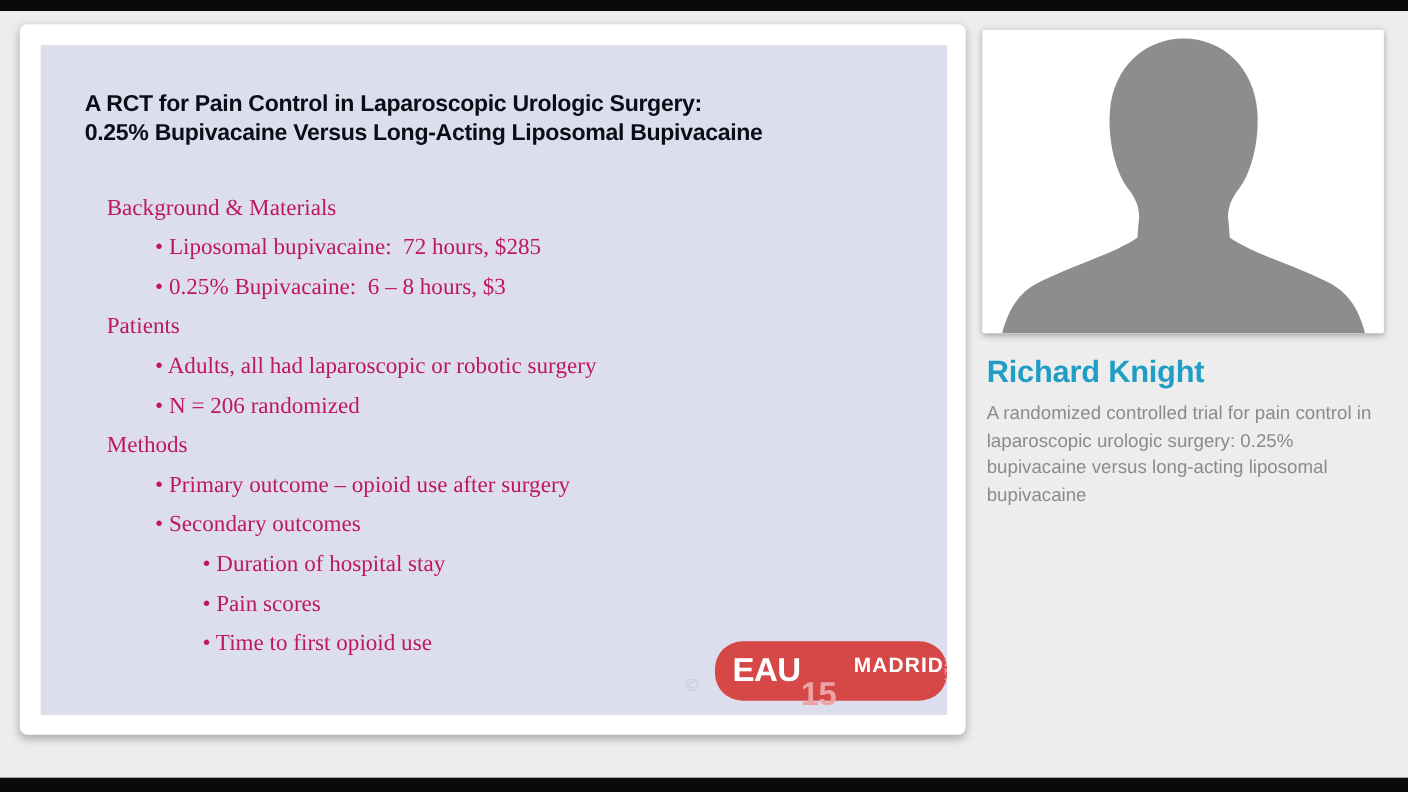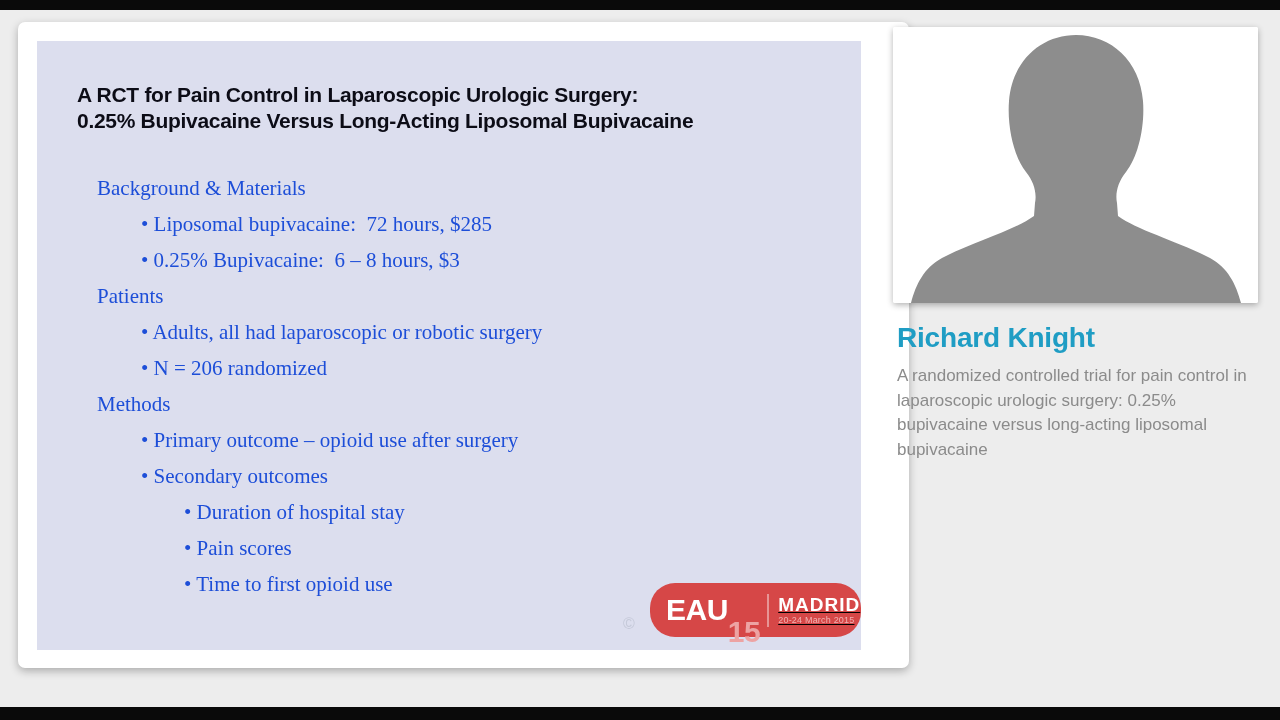--- a/index.html
+++ b/index.html
@@ -10,36 +10,35 @@
   }
   .bar{position:absolute;left:0;width:1280px;background:#0a0a0a;}
   .bar.top{top:0;height:10px;}
   .bar.bottom{bottom:0;height:13px;}
 
   
   .slide-card{
     position:absolute;left:18px;top:22px;width:860px;height:646px;
     background:#ffffff;border-radius:7px;
     box-shadow:0 3px 8px rgba(0,0,0,0.28);
-    padding-left:31px;
   }
   .slide{
     position:absolute;left:19px;top:19px;width:824px;height:609px;
     background:#dcdeee;overflow:hidden;
   }
   .slide-title{
     position:absolute;left:40px;top:41px;margin:0;
     font-size:21px;line-height:26px;font-weight:bold;
     letter-spacing:-0.3px;color:#0c0c16;
     font-family:"Liberation Sans", sans-serif;
   }
   .outline{
     position:absolute;left:0;top:129px;width:824px;
     font-family:"Liberation Serif", serif;
-    font-size:21px;color:#1d4ed8;
+    font-size:21px;color:#be185d;
   }
   .o{line-height:36px;white-space:pre;}
   .lvl0{padding-left:60px;}
   .lvl1{padding-left:104px;}
   .lvl2{padding-left:147px;}
 
   .watermark{
     position:absolute;left:586px;top:574px;
     font-size:16px;color:#c5c9d9;
   }
@@ -52,21 +51,21 @@
   .logo-brand{
     font-size:30px;font-weight:bold;color:#ffffff;letter-spacing:-0.5px;
   }
   .logo-year{
     font-size:30px;font-weight:bold;color:#eda3a3;letter-spacing:-0.5px;margin-top:44px;
   }
   .logo-sep{
     display:inline-block;width:2px;height:33px;background:#e79595;
     margin:0 9px 0 7px;
   }
-  .logo-right{display:flex;flex-direction:column;line-height:1;text-decoration:underline;}
+  .logo-right{display:flex;flex-direction:row;line-height:1;}
   .logo-city{
     font-size:19px;color:#ffffff;letter-spacing:1px;font-weight:bold;
   }
   .logo-dates{
     font-size:9px;color:#f0b2b2;margin-top:2px;letter-spacing:0.2px;
   }
 
   
   .profile{position:absolute;left:893px;top:27px;width:365px;}
   .avatar-card{

